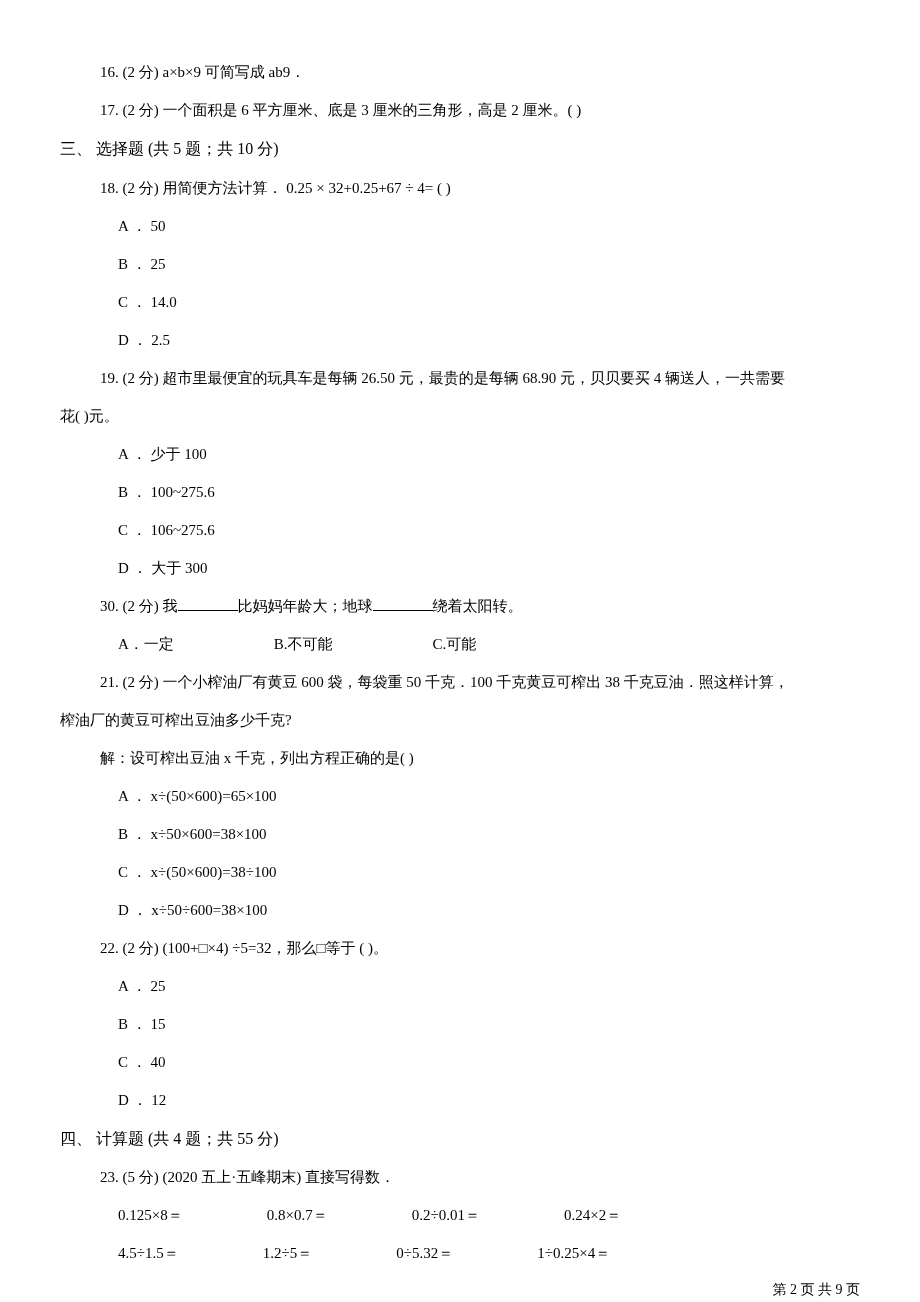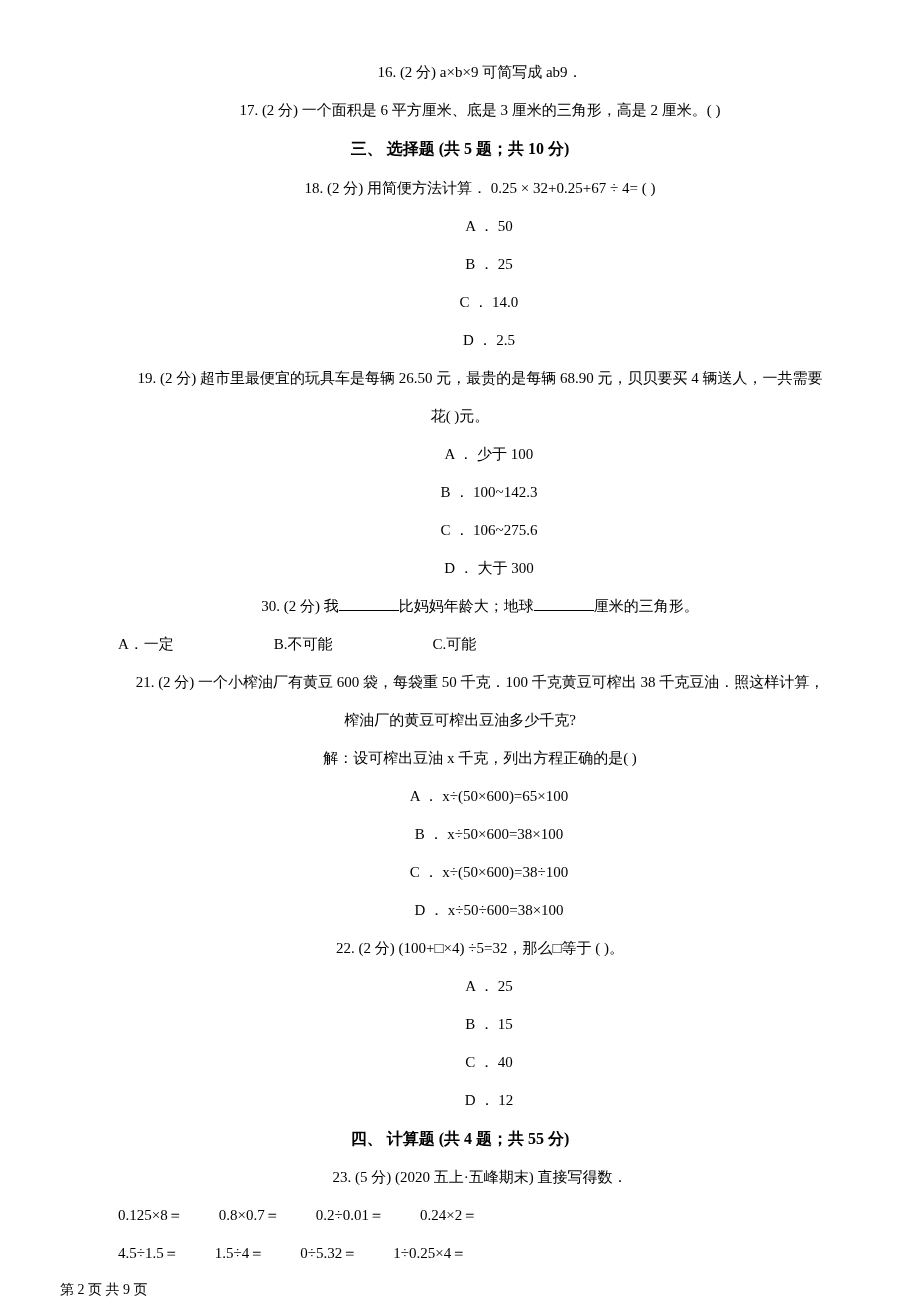--- a/index.html
+++ b/index.html
@@ -1,66 +1,66 @@
 <!DOCTYPE html>
 <html><head>
   <meta charset="utf-8">
   <style>
     * {
       margin: 0;
       padding: 0;
       box-sizing: border-box;
-      text-align: center;
     }
     body {
       background: #ffffff;
       font-family: "SimSun", "宋体", serif;
       width: 920px;
       padding: 60px 60px 20px 60px;
       color: #000000;
       font-size: 15px;
       line-height: 1.6;
     }
     .line {
       margin-bottom: 14px;
     }
     .indent {
       padding-left: 40px;
     }
     .indent2 {
       padding-left: 58px;
     }
     .section-header {
-      font-weight: bold;
+      font-weight: normal;
       font-size: 16px;
       padding-left: 0;
       margin-bottom: 14px;
     }
     .inline-choices {
       display: flex;
     }
     .inline-choices span {
       margin-right: 100px;
     }
     .calc-row {
       display: flex;
       flex-wrap: wrap;
+      gap: 48px;
     }
     .calc-row span {
       margin-right: 36px;
     }
     .blank {
       display: inline-block;
       border-bottom: 1px solid #000;
       min-width: 60px;
       height: 1em;
       vertical-align: baseline;
     }
     .footer {
-      text-align: left;
+      text-align: right;
       font-size: 14px;
       margin-top: 10px;
     }
   </style>
 </head>
 <body>
 
 <div class="line indent">16.  (2 分)   a×b×9 可简写成 ab9．</div>
 <div class="line indent">17.  (2 分)   一个面积是 6 平方厘米、底是 3 厘米的三角形，高是 2 厘米。(        )</div>
 
@@ -68,26 +68,26 @@
 
 <div class="line indent">18.  (2 分)   用简便方法计算．          0.25  ×  32+0.25+67  ÷  4= (        )</div>
 <div class="line indent2">A ．  50</div>
 <div class="line indent2">B ．  25</div>
 <div class="line indent2">C ．  14.0</div>
 <div class="line indent2">D ．  2.5</div>
 
 <div class="line indent">19.  (2 分)   超市里最便宜的玩具车是每辆 26.50 元，最贵的是每辆 68.90 元，贝贝要买 4 辆送人，一共需要</div>
 <div class="line">花(        )元。</div>
 <div class="line indent2">A ．  少于 100</div>
-<div class="line indent2">B ．  100~142.3</div>
+<div class="line indent2">B ．  100~275.6</div>
 <div class="line indent2">C ．  106~275.6</div>
 <div class="line indent2">D ．  大于 300</div>
 
 <div class="line indent">
-  <span>30.  (2 分)   我</span><span class="blank"></span><span>比妈妈年龄大；地球</span><span class="blank"></span><span>厘米的三角形。</span>
+  <span>30.  (2 分)   我</span><span class="blank"></span><span>比妈妈年龄大；地球</span><span class="blank"></span><span>绕着太阳转。</span>
 </div>
 <div class="line indent2 inline-choices">
   <span>A．一定</span>
   <span>B.不可能</span>
   <span>C.可能</span>
 </div>
 
 <div class="line indent">21.  (2 分)   一个小榨油厂有黄豆 600 袋，每袋重 50 千克．100 千克黄豆可榨出 38 千克豆油．照这样计算，</div>
 <div class="line">榨油厂的黄豆可榨出豆油多少千克?</div>
 <div class="line indent">解：设可榨出豆油 x 千克，列出方程正确的是(        )</div>
@@ -106,18 +106,18 @@
 
 <div class="line indent">23.  (5 分)   (2020 五上·五峰期末) 直接写得数．</div>
 <div class="line indent2 calc-row">
   <span>0.125×8＝</span>
   <span>0.8×0.7＝</span>
   <span>0.2÷0.01＝</span>
   <span>0.24×2＝</span>
 </div>
 <div class="line indent2 calc-row">
   <span>4.5÷1.5＝</span>
-  <span>1.5÷4＝</span>
+  <span>1.2÷5＝</span>
   <span>0÷5.32＝</span>
   <span>1÷0.25×4＝</span>
 </div>
 
 <div class="footer">第 2 页  共 9 页</div>
 
 </body></html>

